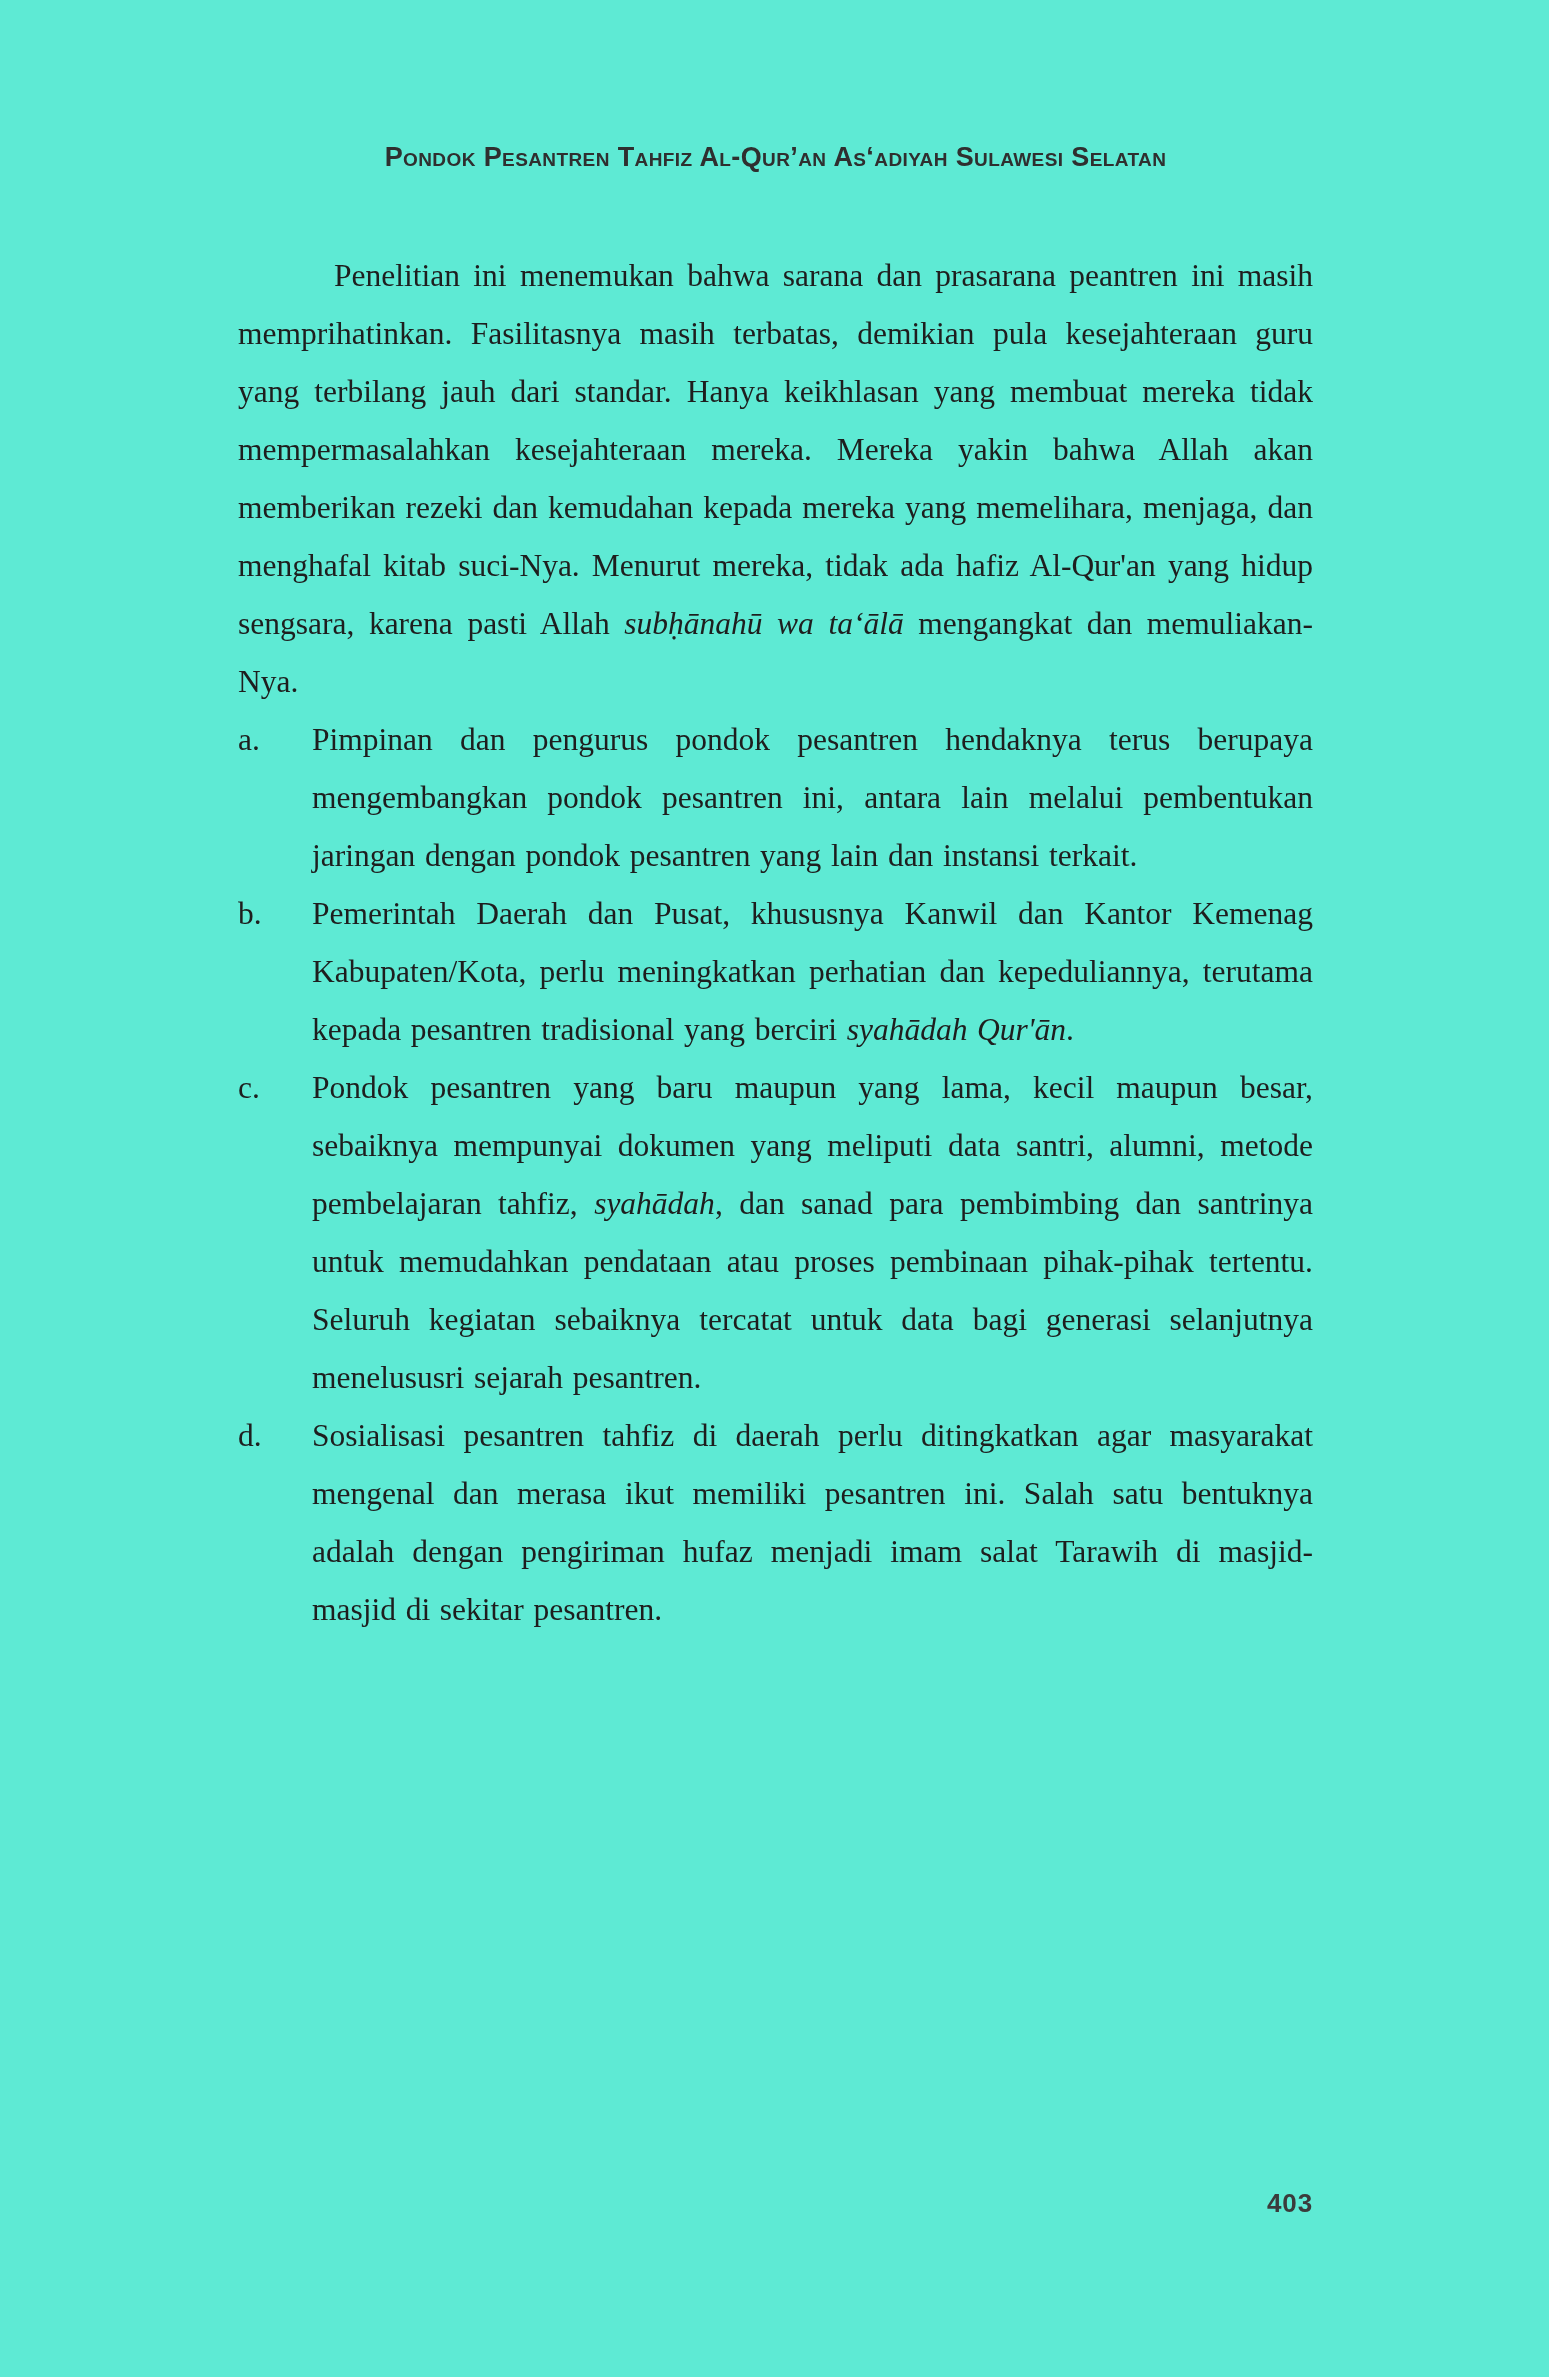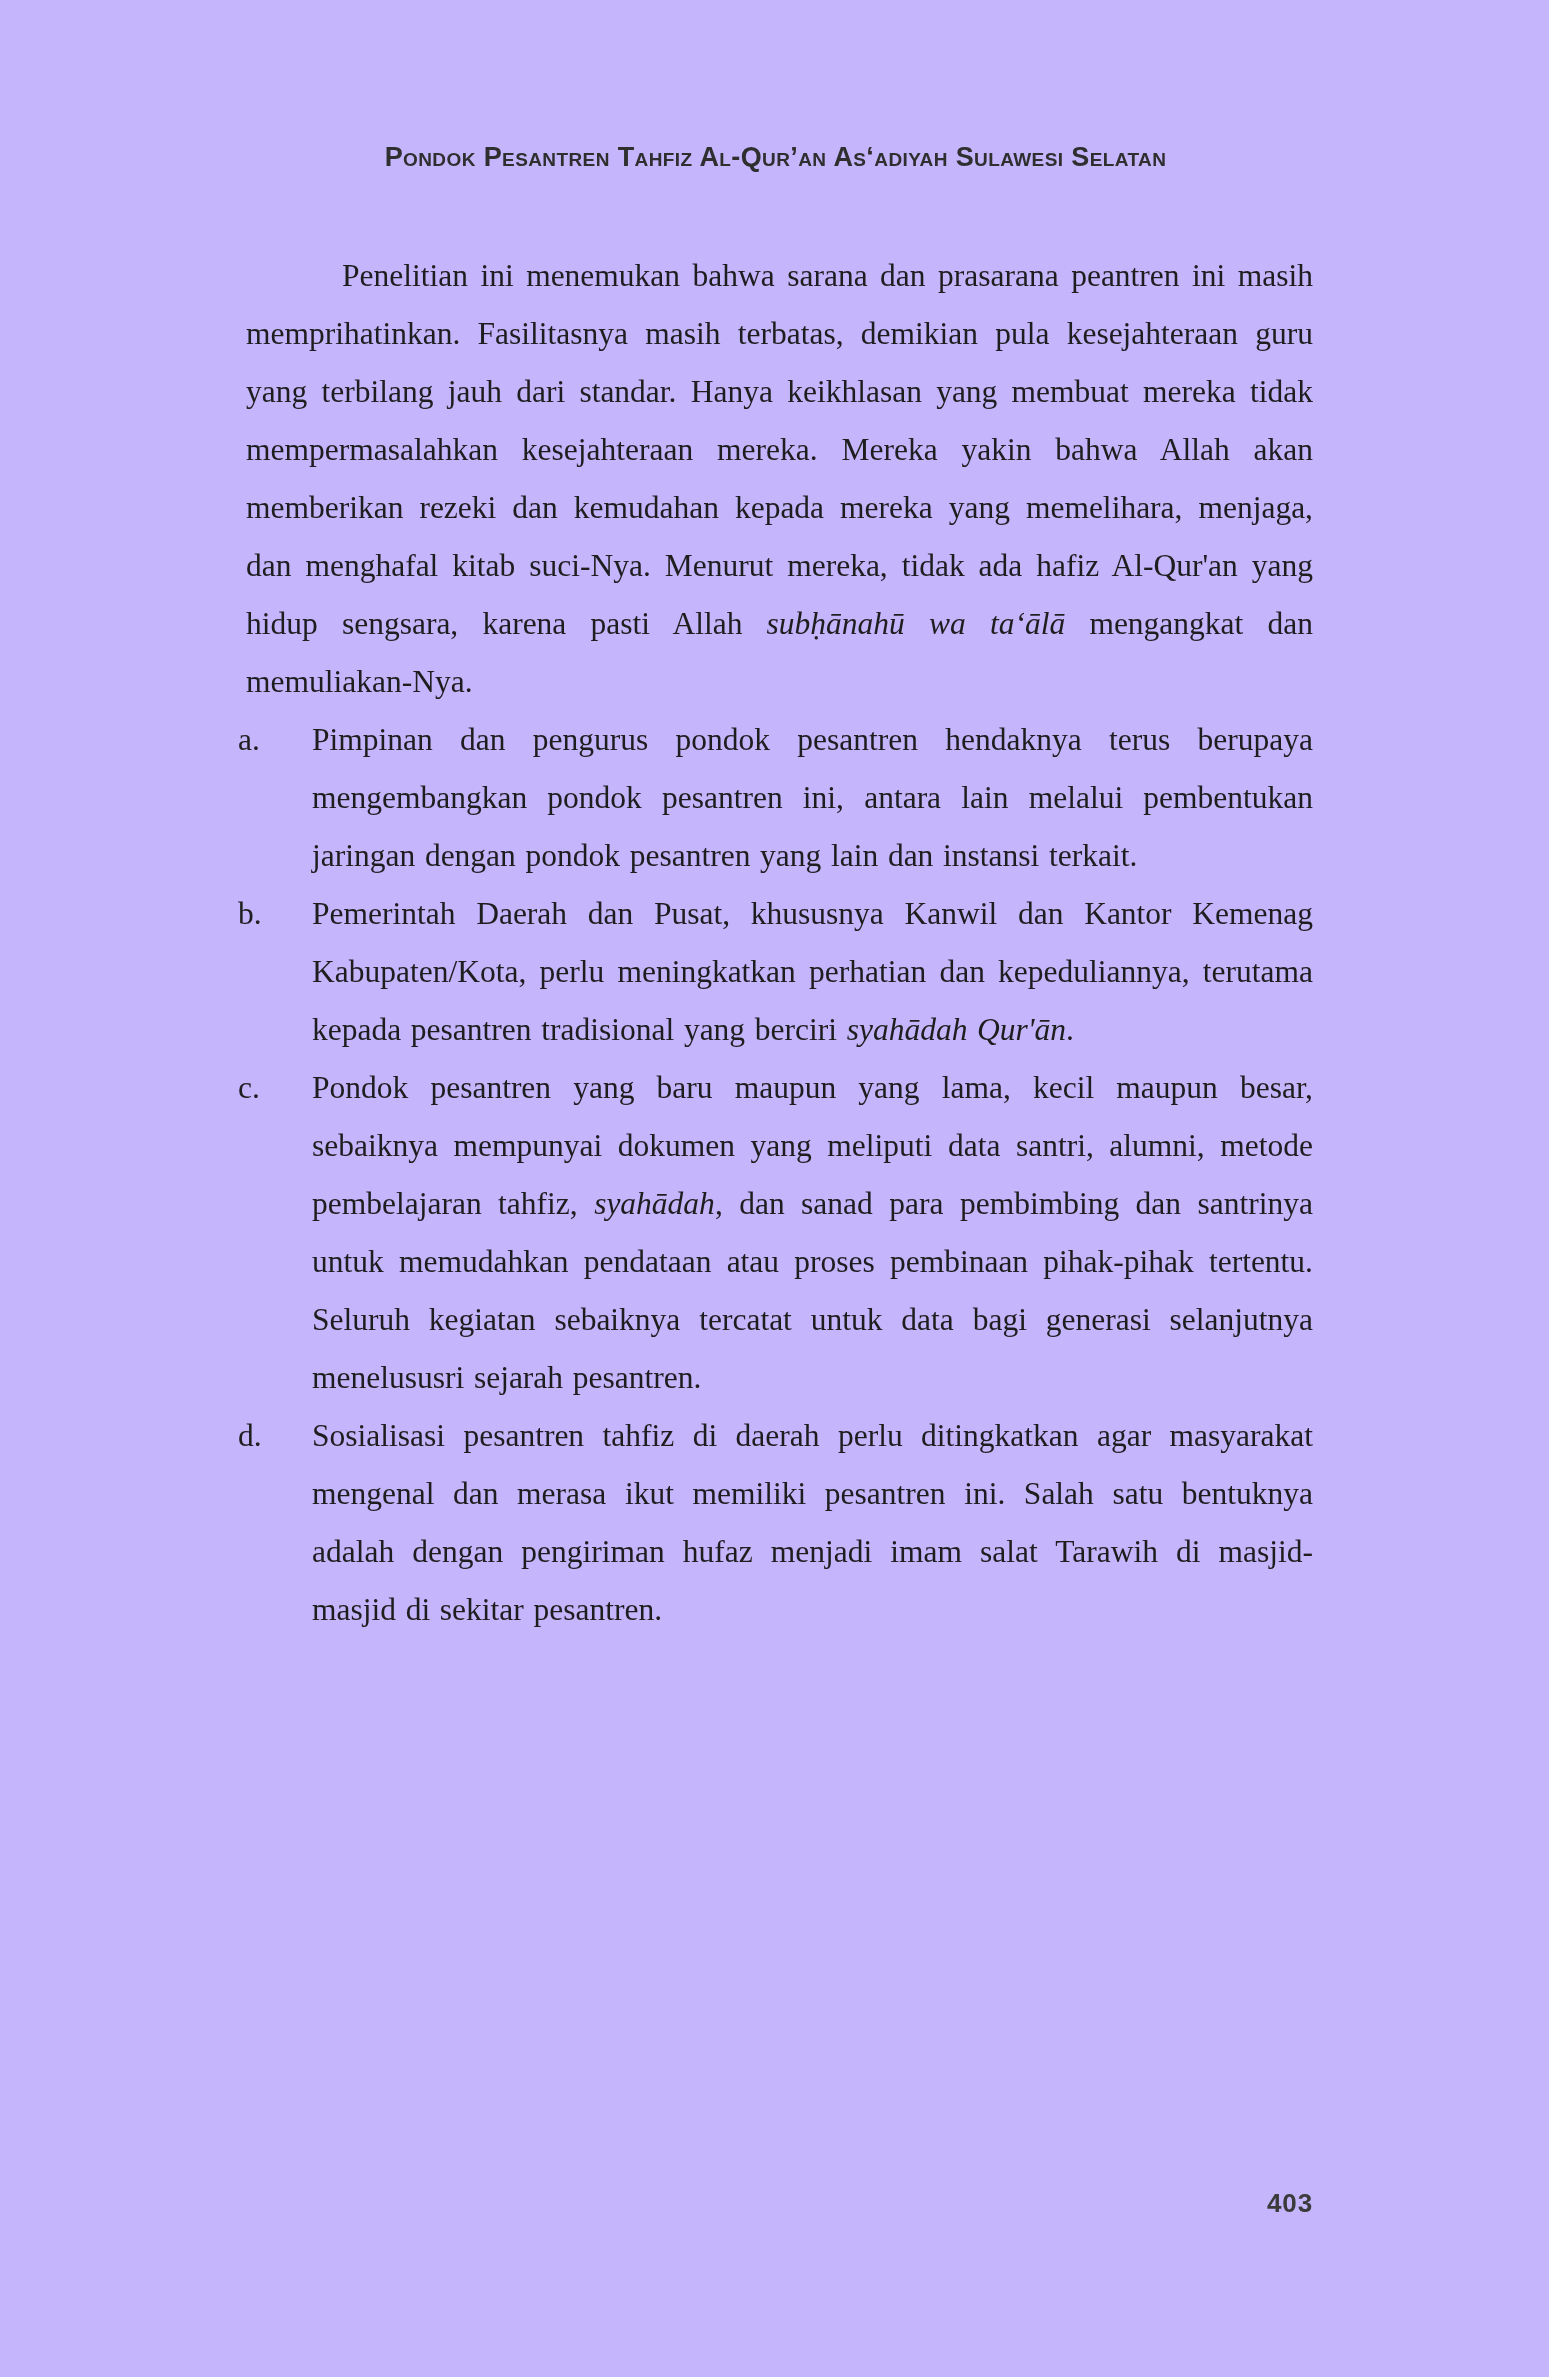--- a/index.html
+++ b/index.html
@@ -5,21 +5,21 @@
   html, body {
     margin: 0;
     padding: 0;
     background: #e8e8e8;
   }
   .page {
     position: relative;
     width: 1549px;
     height: 2377px;
     margin: 0 auto;
-    background: #c4b5fd;
+    background: #5eead4;
     font-family: "Liberation Serif", serif;
     color: #1e1e1e;
     overflow: hidden;
   }
   .content {
     position: absolute;
     left: 238px;
     top: 140px;
     width: 1075px;
   }
@@ -27,21 +27,21 @@
     font-family: "Liberation Sans", sans-serif;
     font-variant: small-caps;
     font-weight: 700;
     font-size: 27px;
     letter-spacing: 0.4px;
     color: #2f2f2f;
     text-align: center;
     line-height: 35px;
   }
   .para {
-    margin: 72px 0 0 8px;
+    margin: 72px 0 0 0;
     font-size: 31.5px;
     line-height: 58px;
     text-align: justify;
     word-spacing: 1.8px;
     color: #1e1e1e;
   }
   .indent {
     text-indent: 96px;
   }
   .para em, .rec-text em {

